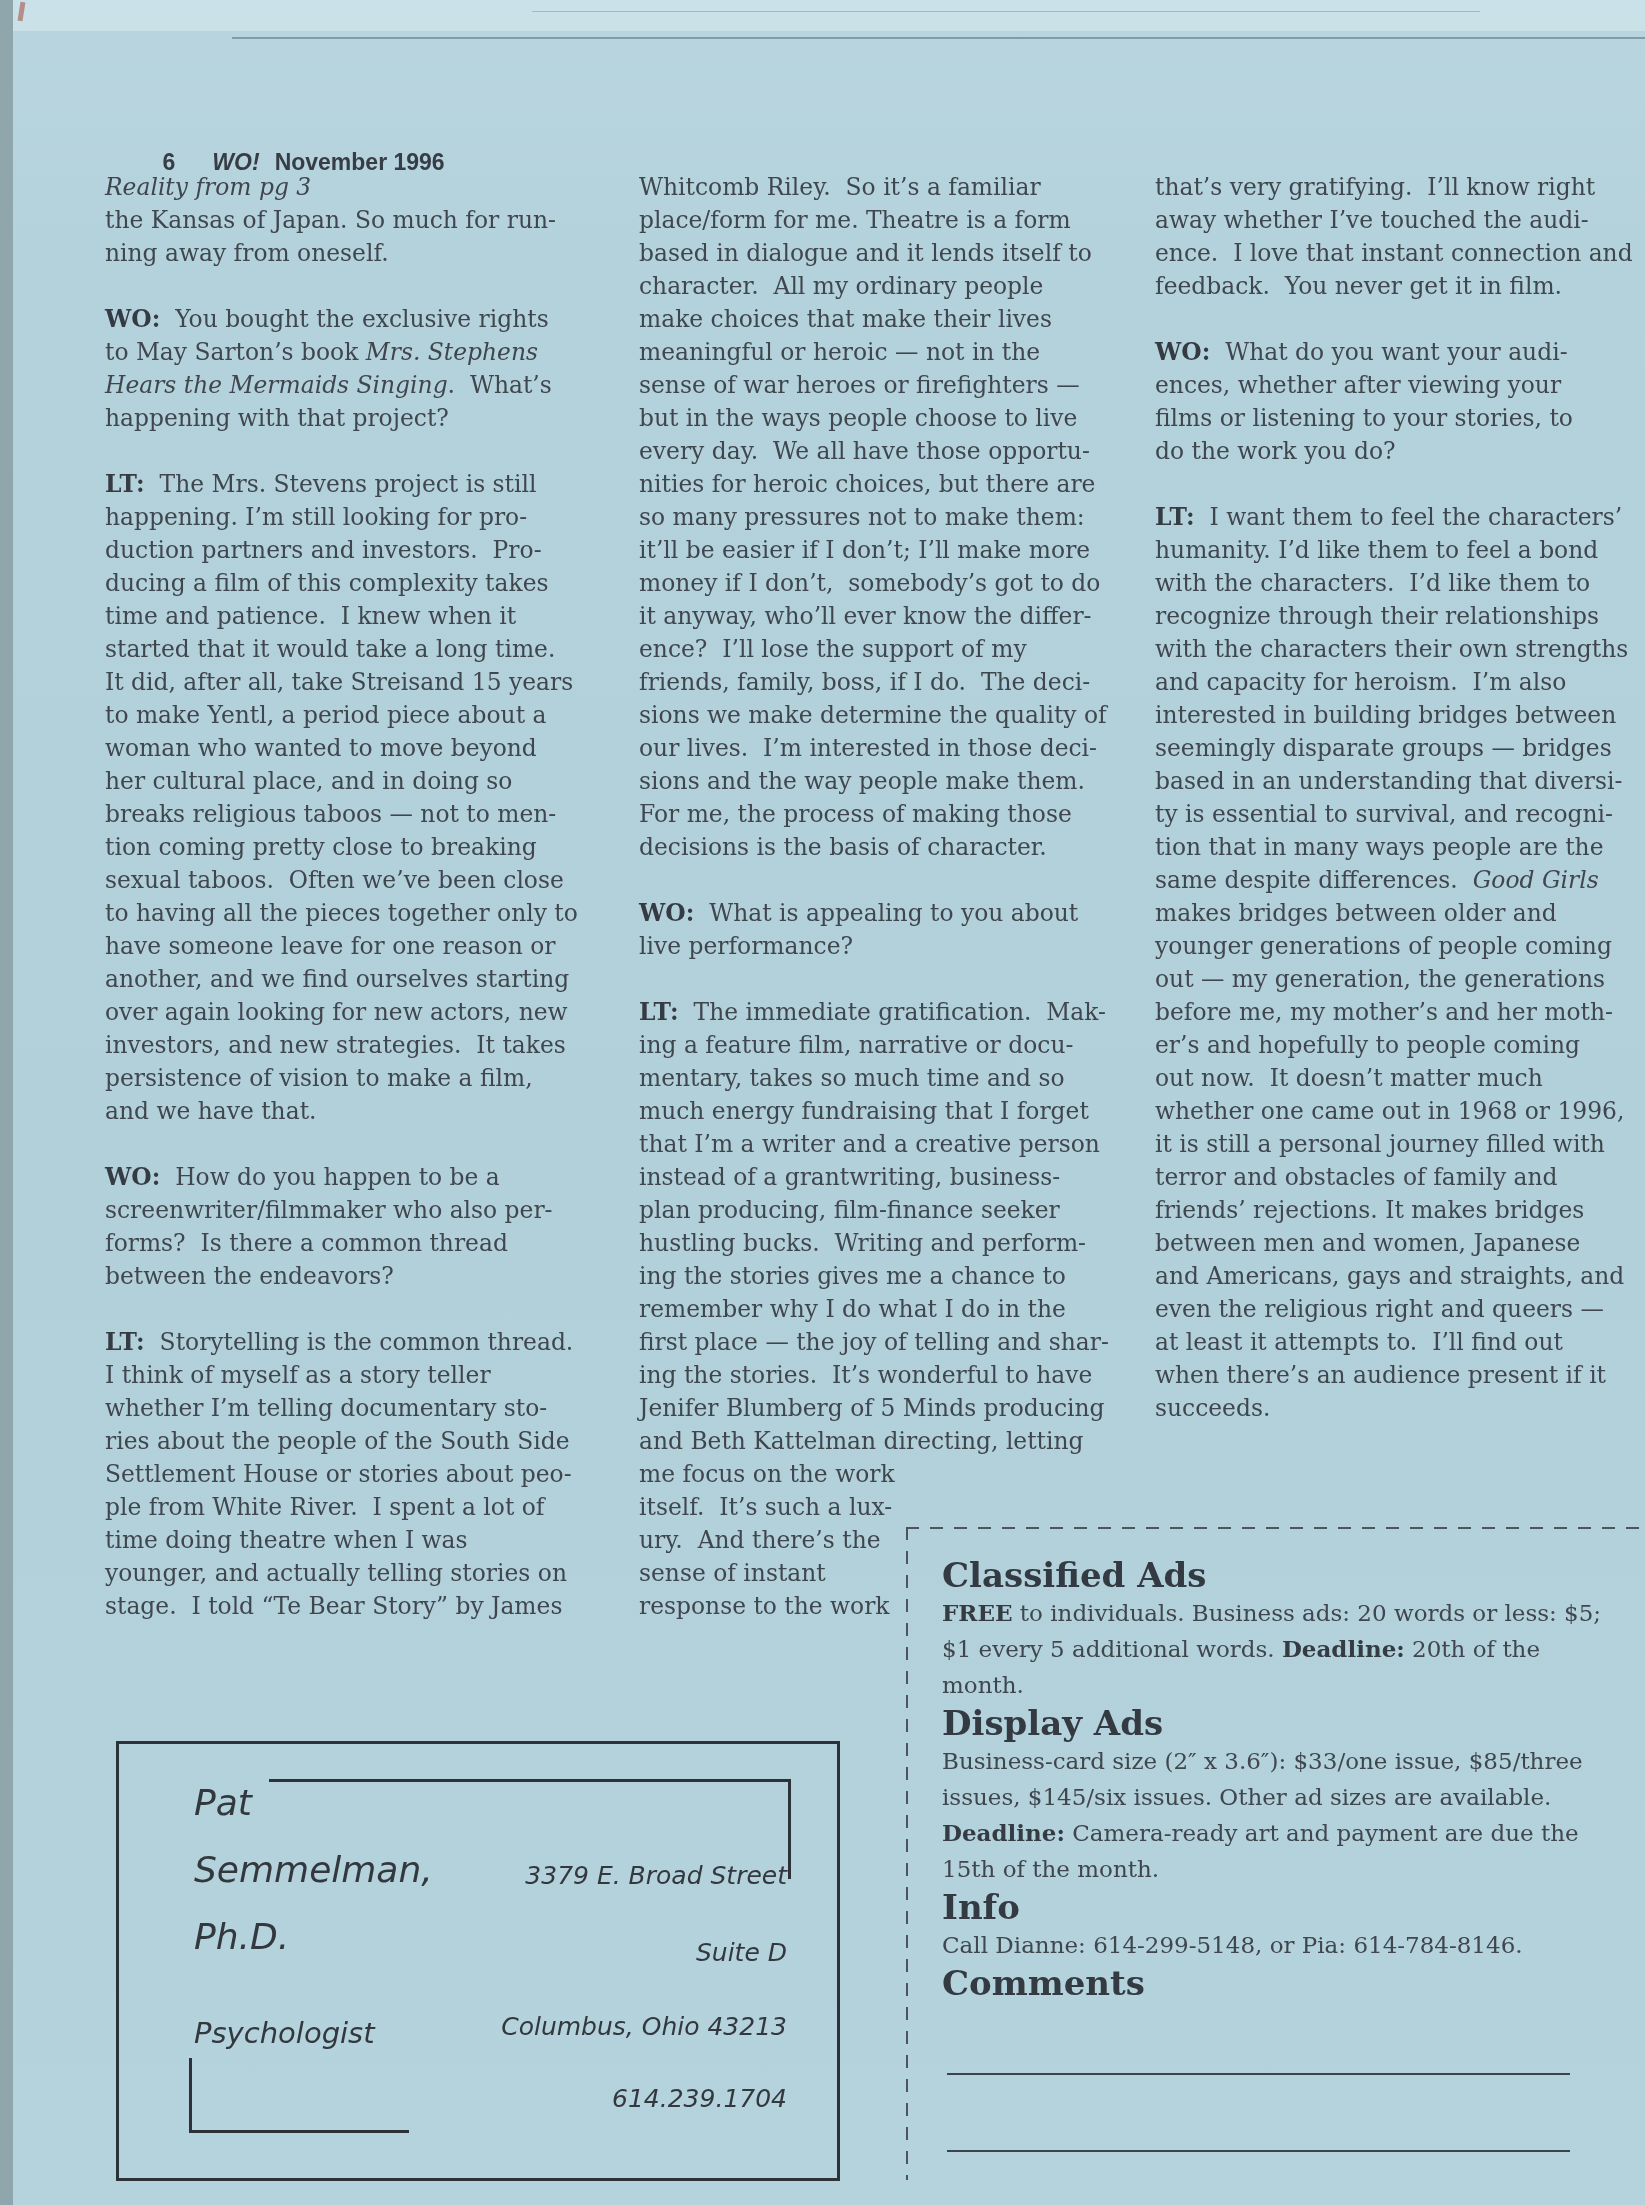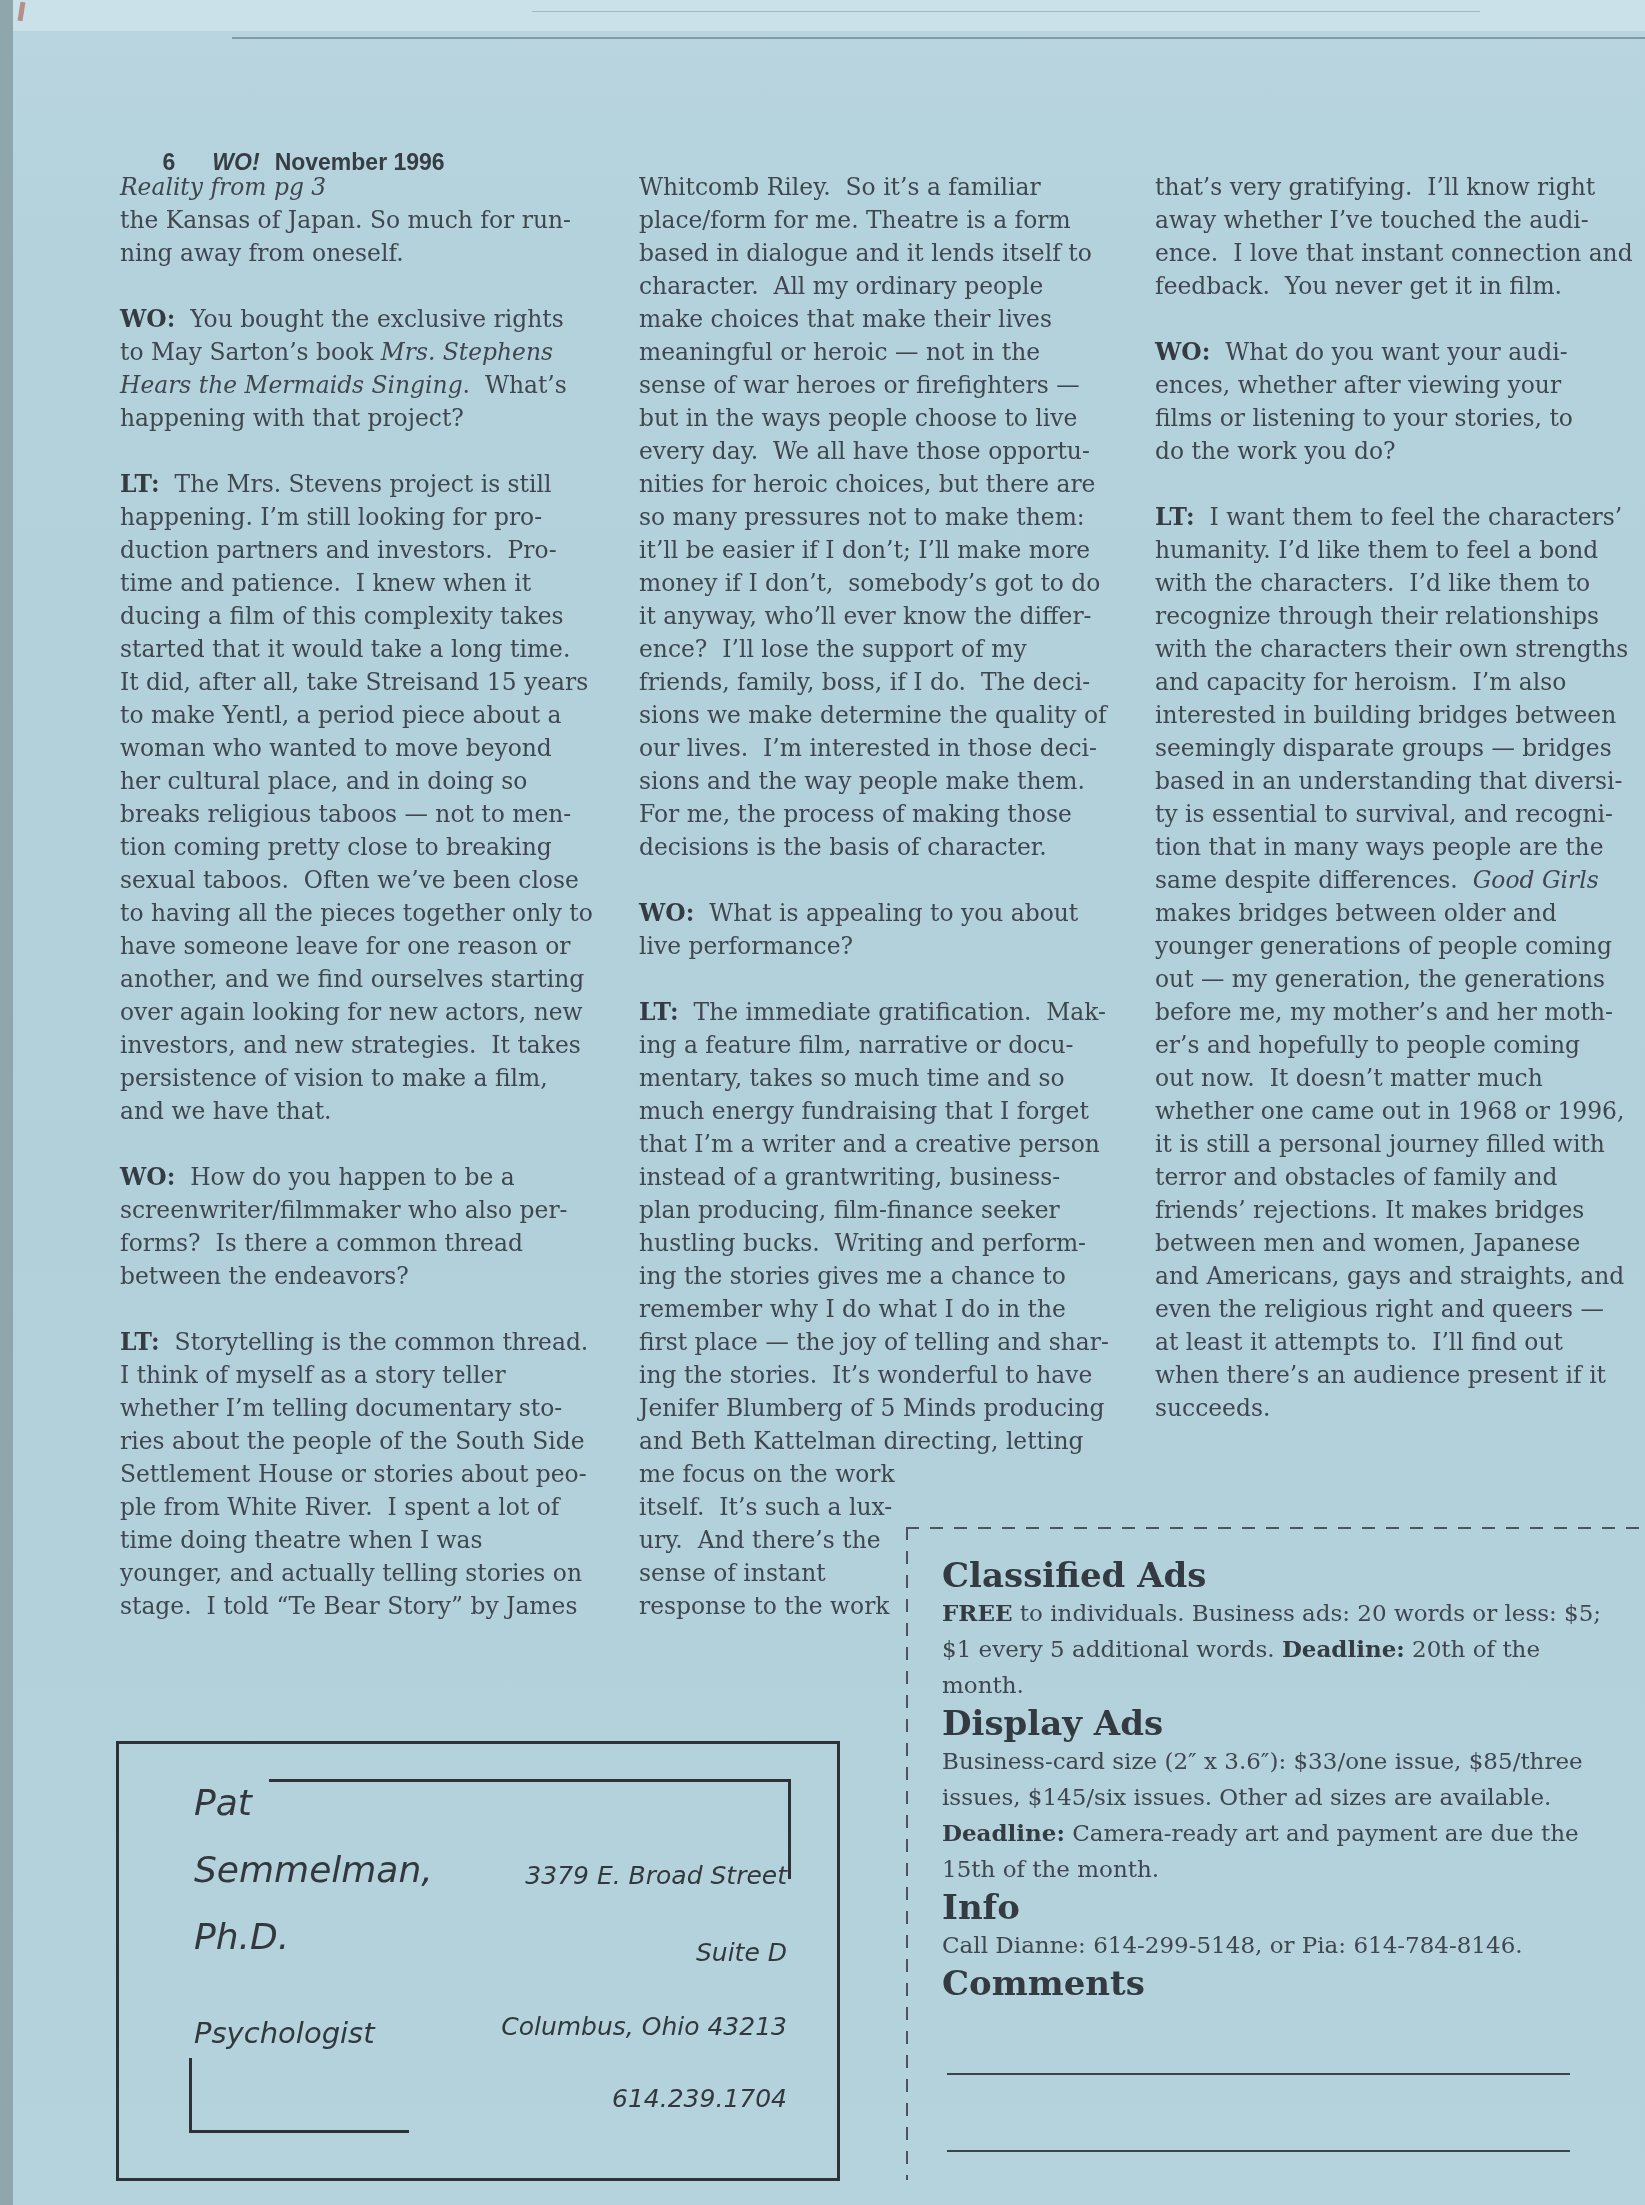--- a/index.html
+++ b/index.html
@@ -21,21 +21,21 @@
   .header{
     position:absolute;left:124px;top:122px;
     font-family:"Liberation Sans", sans-serif;
     font-weight:bold;font-size:23px;color:#373d44;
     white-space:pre;
   }
   .header .num{margin-right:37px;}
   .header .mag{font-style:italic;margin-right:15px;}
 
   .col{position:absolute;font-size:23.4px;line-height:33px;}
-  .col1{left:107px;top:171px;width:521px;}
+  .col1{left:92px;top:171px;width:521px;}
   .col2{left:626px;top:171px;width:521px;}
   .col3{left:1142px;top:171px;width:504px;}
   .tl{white-space:pre;height:33px;}
   .tl.blank{height:33px;}
   .tl span.b{font-weight:bold;color:#353b42;}
   .tl span.i{font-style:italic;}
 
   .dash-h{position:absolute;left:893px;top:1527px;width:748px;height:2px;
     background:repeating-linear-gradient(90deg,#4d545b 0 13px, rgba(0,0,0,0) 13px 24px);}
   .dash-v{position:absolute;left:893px;top:1527px;width:2px;height:653px;
@@ -82,22 +82,22 @@
       <div class="tl"><span>ning away from oneself.</span></div>
       <div class="tl blank"></div>
       <div class="tl"><span class="b">WO:</span><span>  You bought the exclusive rights</span></div>
       <div class="tl"><span>to May Sarton’s book </span><span class="i">Mrs. Stephens</span></div>
       <div class="tl"><span class="i">Hears the Mermaids Singing</span><span>.  What’s</span></div>
       <div class="tl"><span>happening with that project?</span></div>
       <div class="tl blank"></div>
       <div class="tl"><span class="b">LT:</span><span>  The Mrs. Stevens project is still</span></div>
       <div class="tl"><span>happening. I’m still looking for pro-</span></div>
       <div class="tl"><span>duction partners and investors.  Pro-</span></div>
+      <div class="tl"><span>ducing a film of this complexity takes</span></div>
       <div class="tl"><span>time and patience.  I knew when it</span></div>
-      <div class="tl"><span>ducing a film of this complexity takes</span></div>
       <div class="tl"><span>started that it would take a long time.</span></div>
       <div class="tl"><span>It did, after all, take Streisand 15 years</span></div>
       <div class="tl"><span>to make Yentl, a period piece about a</span></div>
       <div class="tl"><span>woman who wanted to move beyond</span></div>
       <div class="tl"><span>her cultural place, and in doing so</span></div>
       <div class="tl"><span>breaks religious taboos — not to men-</span></div>
       <div class="tl"><span>tion coming pretty close to breaking</span></div>
       <div class="tl"><span>sexual taboos.  Often we’ve been close</span></div>
       <div class="tl"><span>to having all the pieces together only to</span></div>
       <div class="tl"><span>have someone leave for one reason or</span></div>

